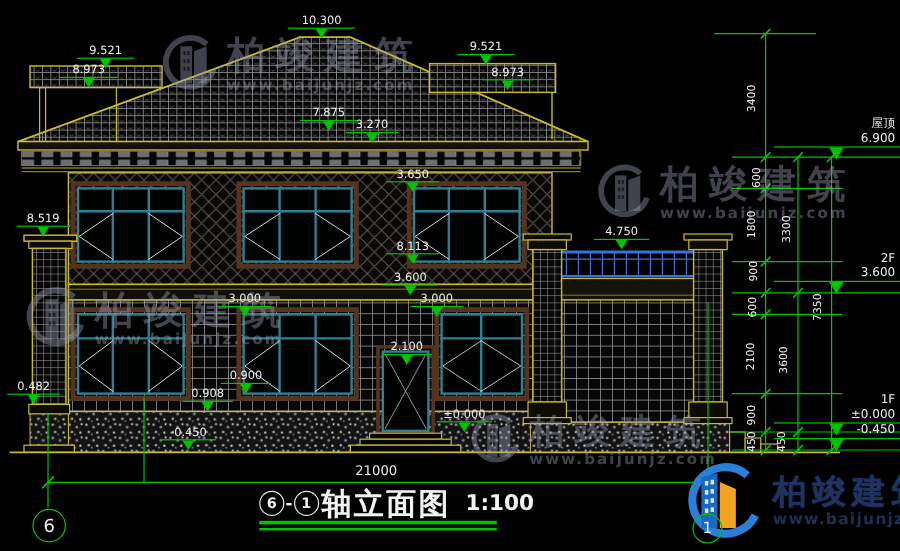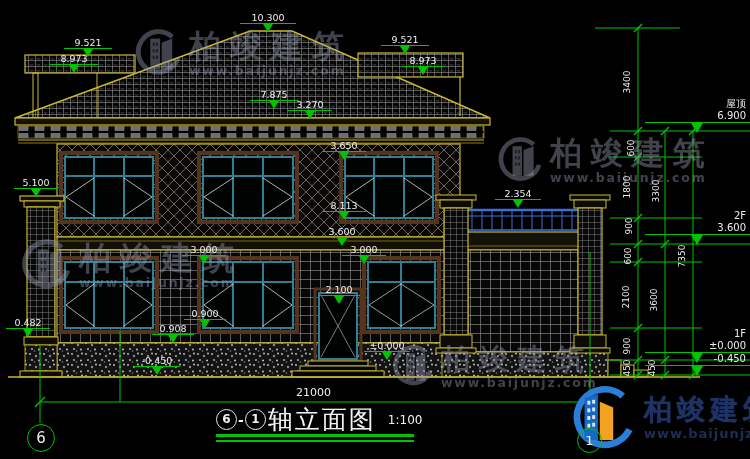--- a/index.html
+++ b/index.html
@@ -23,22 +23,22 @@
         transform:translate(-50%,-50%) rotate(-90deg);}
   .dimtext{position:absolute;z-index:3;color:#ededed;font-size:11px;}
   
   .bub{position:absolute;z-index:5;border:1.6px solid #00c400;border-radius:50%;
        color:#ededed;text-align:center;background:transparent;}
   
   .title{position:absolute;left:216px;top:403px;z-index:4;display:flex;align-items:center;color:#f2f2f2;}
   .title .circ{display:inline-block;width:19px;height:19px;border:1.5px solid #e8e8e8;border-radius:50%;
                font-size:12px;line-height:19px;text-align:center;font-weight:bold;}
   .title .sep{font-size:14px;margin:0 1px;font-weight:bold;}
-  .title .nm{font-size:25px;font-weight:normal;letter-spacing:2px;margin-left:2px;}
-  .title .sc{font-size:12px;font-weight:normal;margin-left:12px;}
+  .title .nm{font-size:25px;font-weight:bold;letter-spacing:2px;margin-left:2px;}
+  .title .sc{font-size:18px;font-weight:bold;margin-left:12px;}
   .tbar{position:absolute;z-index:4;background:#00c400;}
   
   .wm{position:absolute;z-index:2;display:flex;align-items:center;gap:7px;
       color:rgba(152,160,182,0.42);pointer-events:none;}
   .wm .col{display:flex;flex-direction:column;}
   .wm .big{font-size:32px;font-weight:bold;letter-spacing:9px;line-height:1.05;white-space:nowrap;}
   .wm .url{font-size:12.5px;font-weight:bold;letter-spacing:1.8px;white-space:nowrap;}
   .wm svg{flex:0 0 auto;}
   
   .logo{position:absolute;left:552px;top:384px;z-index:4;display:flex;align-items:center;gap:4px;}
@@ -308,26 +308,26 @@
       <span class="t">3.270</span>
       <span class="ln"></span>
       <span class="tri"></span>
     </div>
 <div class="lvl" style="left:322px;top:140px;width:44px">
       <span class="t">3.650</span>
       <span class="ln"></span>
       <span class="tri"></span>
     </div>
 <div class="lvl" style="left:14px;top:177px;width:44px">
-      <span class="t">5.100</span>
+      <span class="t">8.519</span>
       <span class="ln"></span>
       <span class="tri"></span>
     </div>
 <div class="lvl" style="left:495px;top:188px;width:46px">
-      <span class="t">2.354</span>
+      <span class="t">4.750</span>
       <span class="ln"></span>
       <span class="tri"></span>
     </div>
 <div class="lvl" style="left:322px;top:200px;width:44px">
       <span class="t">8.113</span>
       <span class="ln"></span>
       <span class="tri"></span>
     </div>
 <div class="lvl" style="left:319px;top:226px;width:46px">
       <span class="t">3.600</span>

